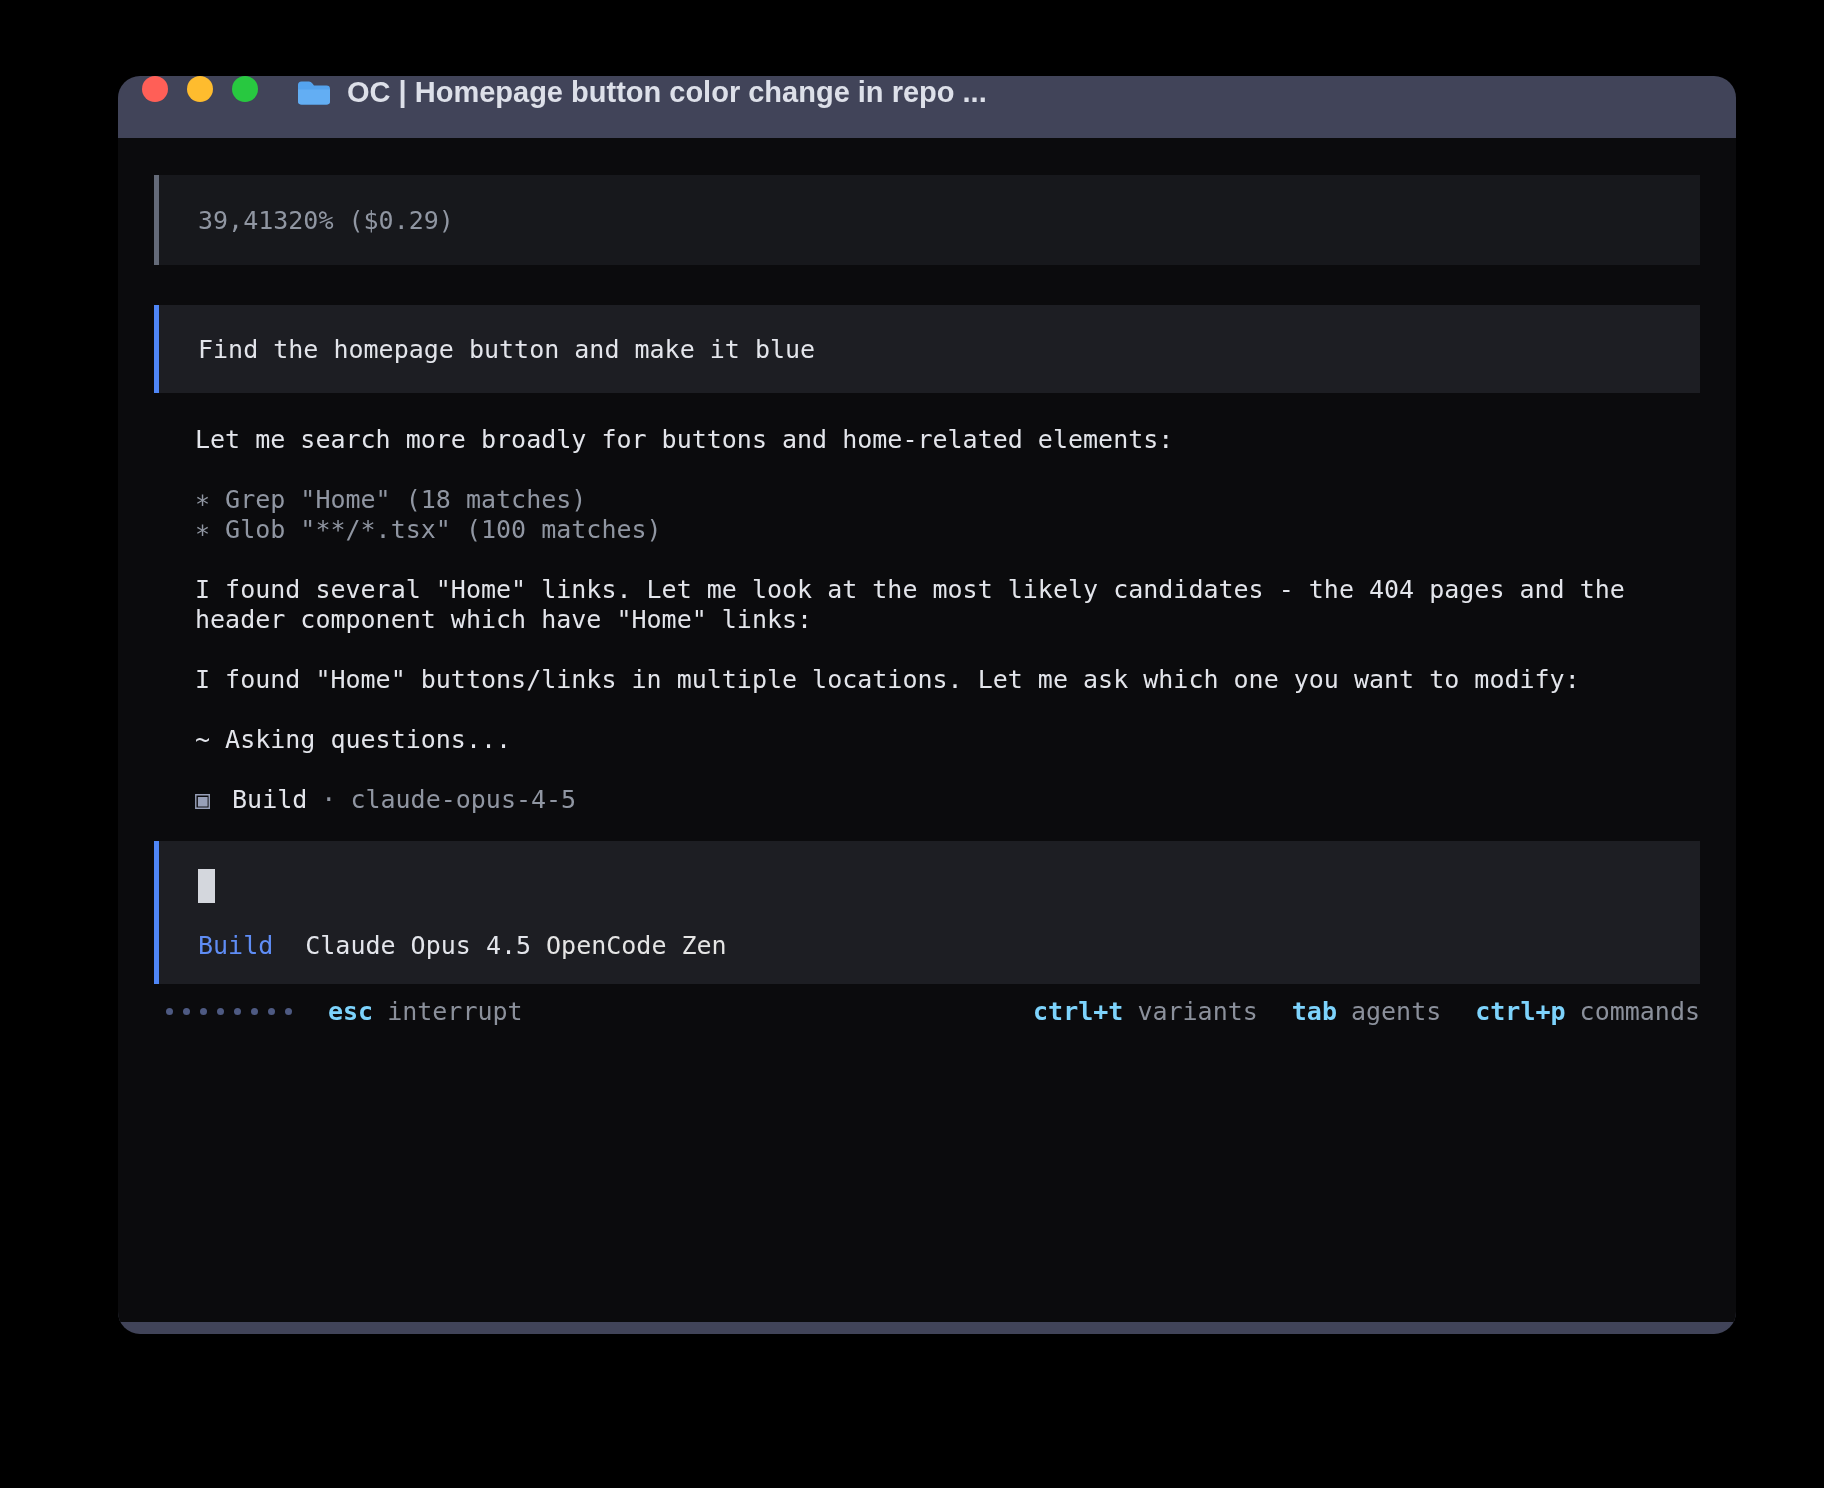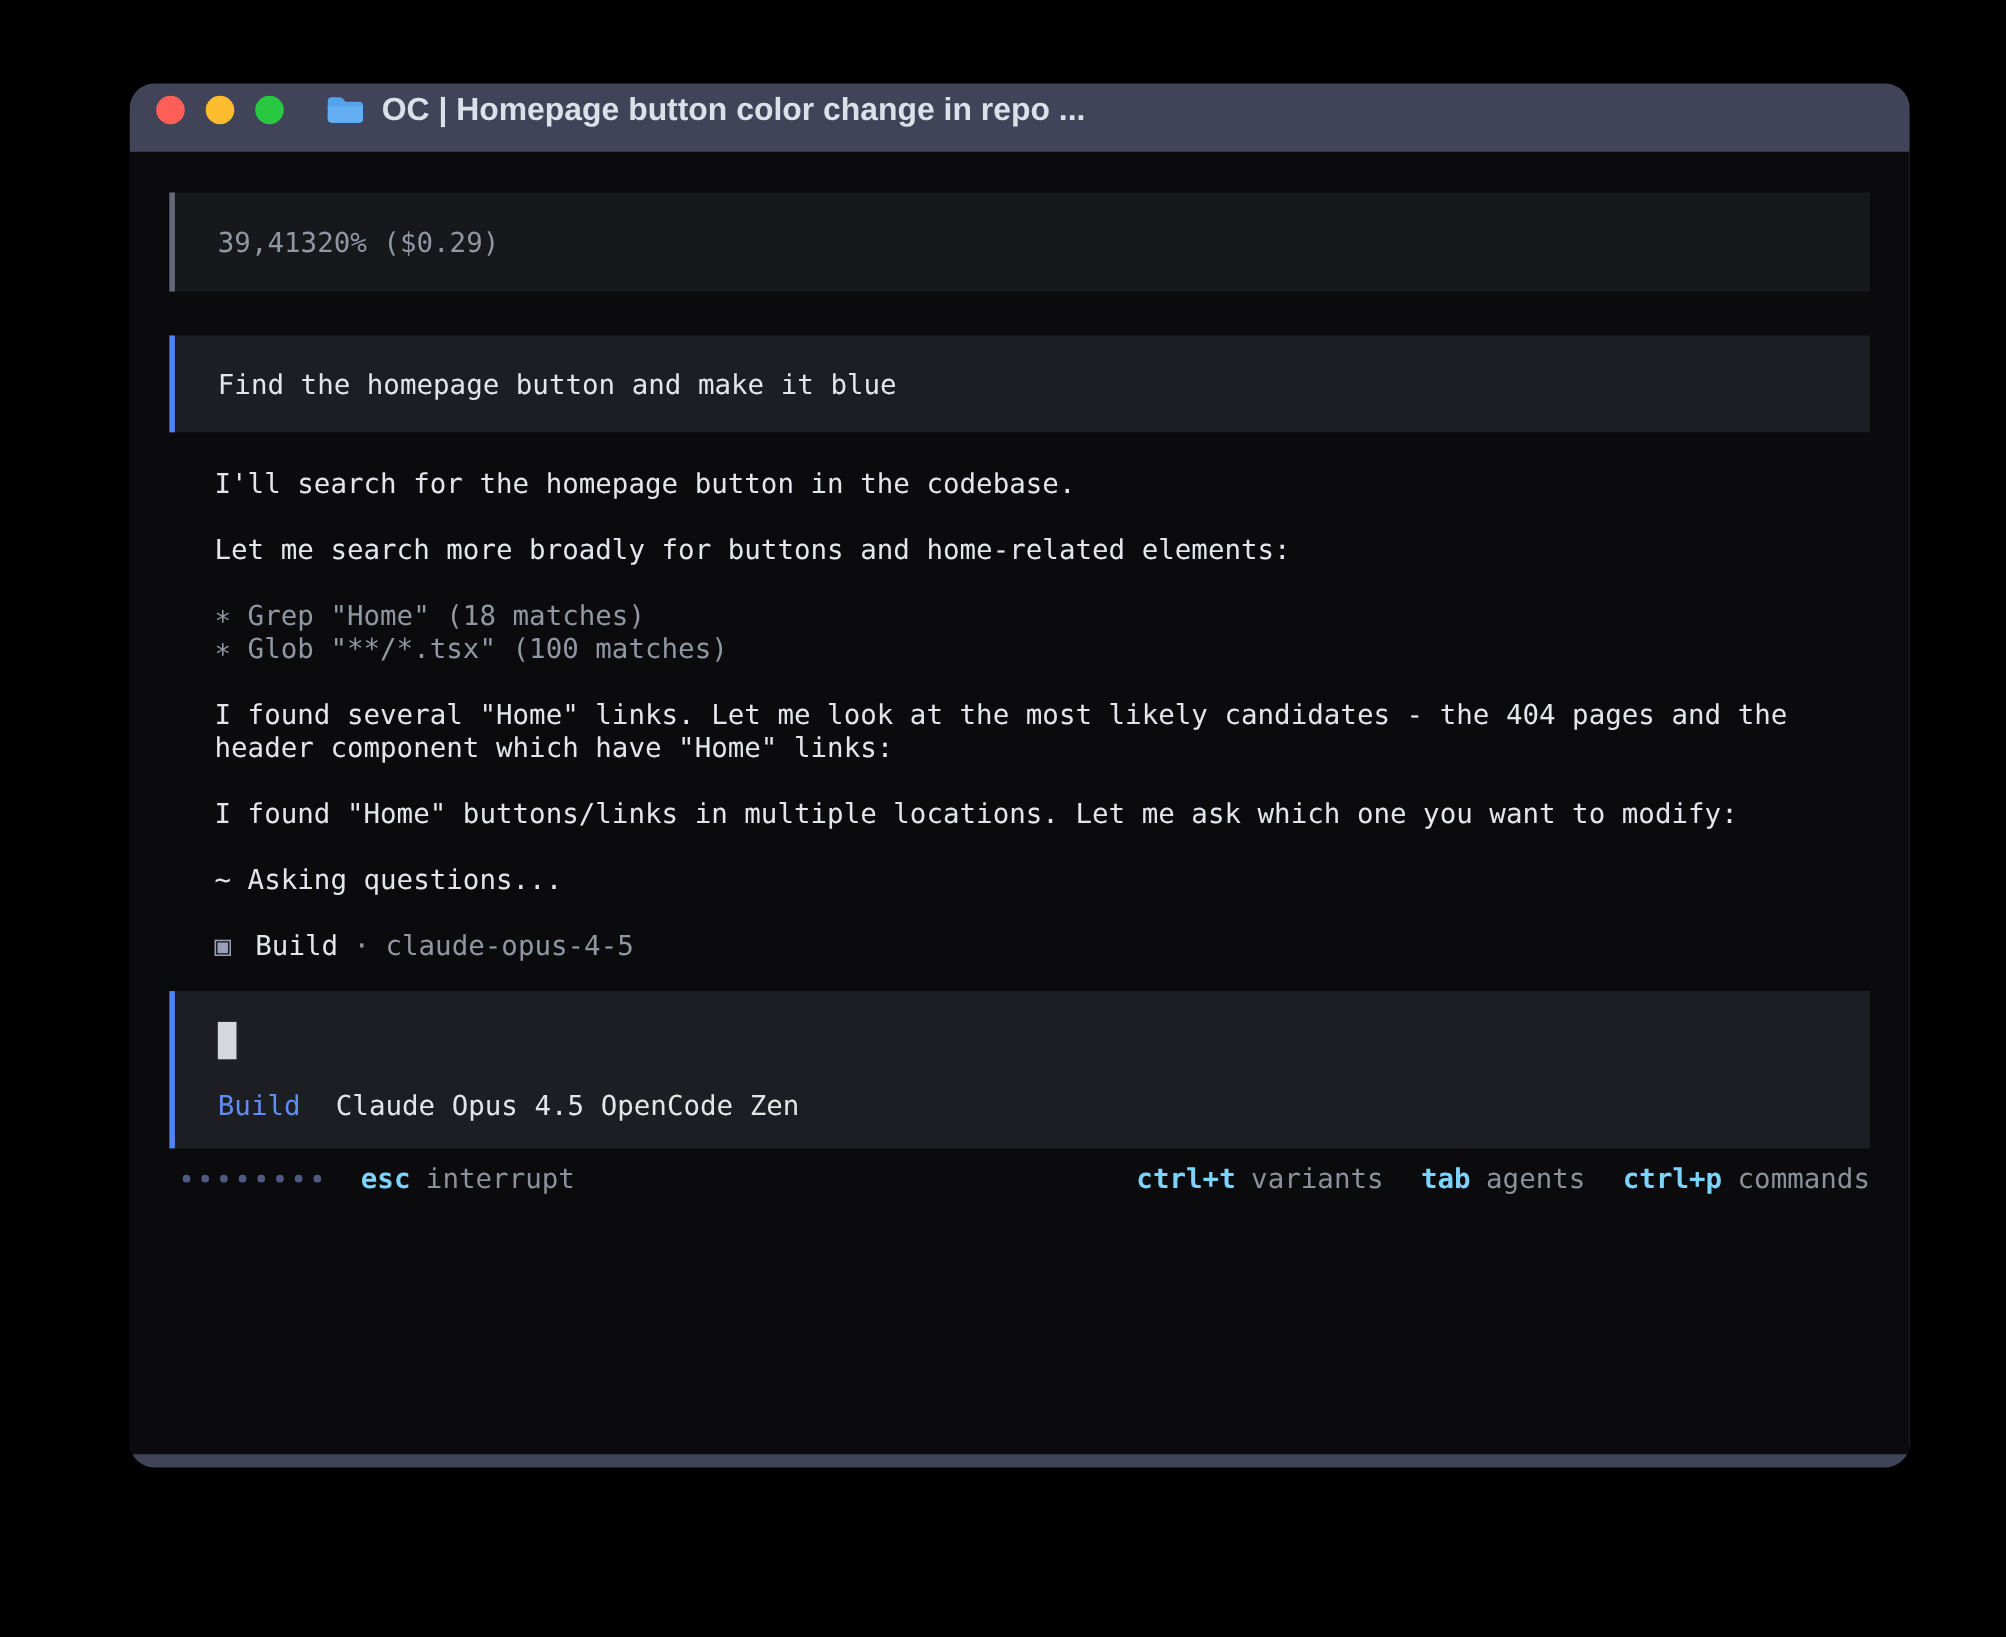--- a/index.html
+++ b/index.html
@@ -5,21 +5,21 @@
   * { margin:0; padding:0; box-sizing:border-box; }
   html,body { width:1824px; height:1488px; background:#000; overflow:hidden; }
 
   .window {
     position:absolute; left:118px; top:76px; width:1618px; height:1258px;
     background:#414459; border-radius:22px; overflow:hidden;
     box-shadow:0 26px 70px rgba(0,0,0,.65);
   }
 
   
-  .titlebar { height:48px; display:flex; align-items:center; padding:0 24px; }
+  .titlebar { height:48px; display:flex; align-items:flex-start; padding:0 24px; }
   .lights { display:flex; gap:19px; align-items:center; }
   .light { width:26px; height:26px; border-radius:50%; }
   .light.red { background:#ff5f57; }
   .light.yellow { background:#febc2e; }
   .light.green { background:#28c840; }
   .tb-title {
     margin-left:38px; display:flex; align-items:center; gap:15px;
     font-family:"Liberation Sans",sans-serif; font-weight:bold; font-size:29px;
     color:#dde0e9; white-space:nowrap;
   }
@@ -108,21 +108,20 @@
         <span>20% ($0.29)</span>
       </span>
     </div>
 
     <div class="user-msg">
       <span>Find the homepage button and make it blue</span>
     </div>
 
     <div class="conversation">
 
-      <div class="para t-white">I'll search for the homepage button in the codebase.</div>
 
 
       <div class="para t-white">Let me search more broadly for buttons and home-related elements:</div>
 
       <div class="para t-gray">
         <div>∗ Grep "Home" (18 matches)</div>
         <div>∗ Glob "**/*.tsx" (100 matches)</div>
       </div>
 
       <div class="para t-white">I found several "Home" links. Let me look at the most likely candidates - the 404 pages and the header component which have "Home" links:</div>

